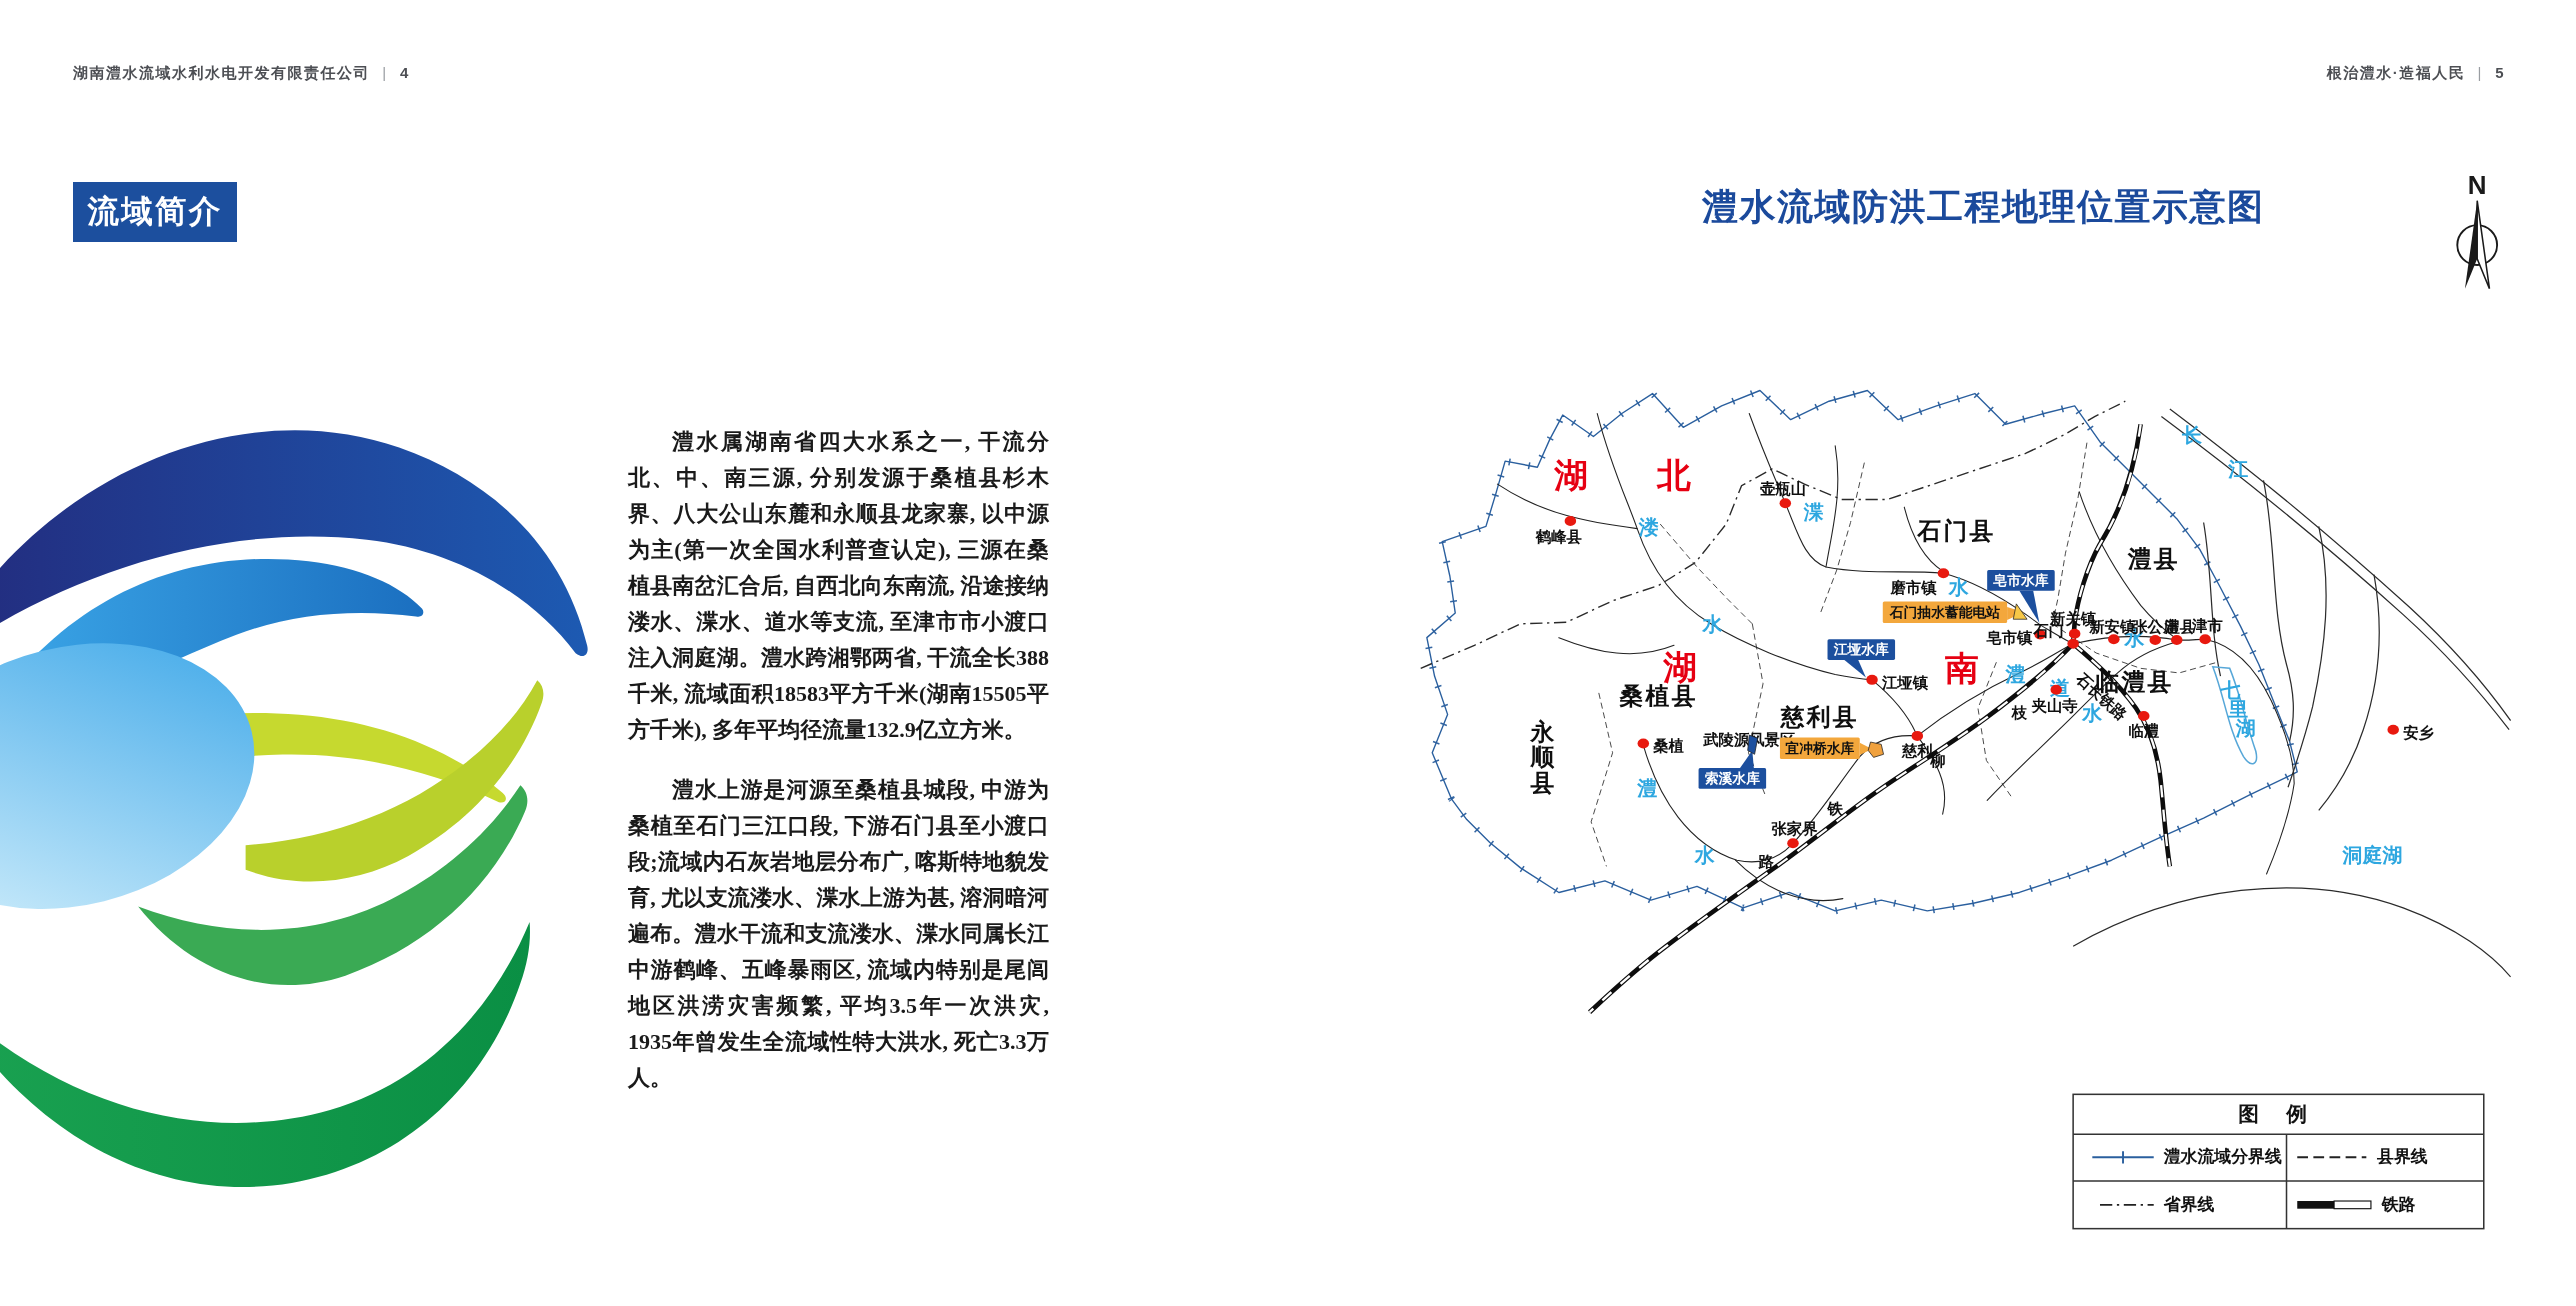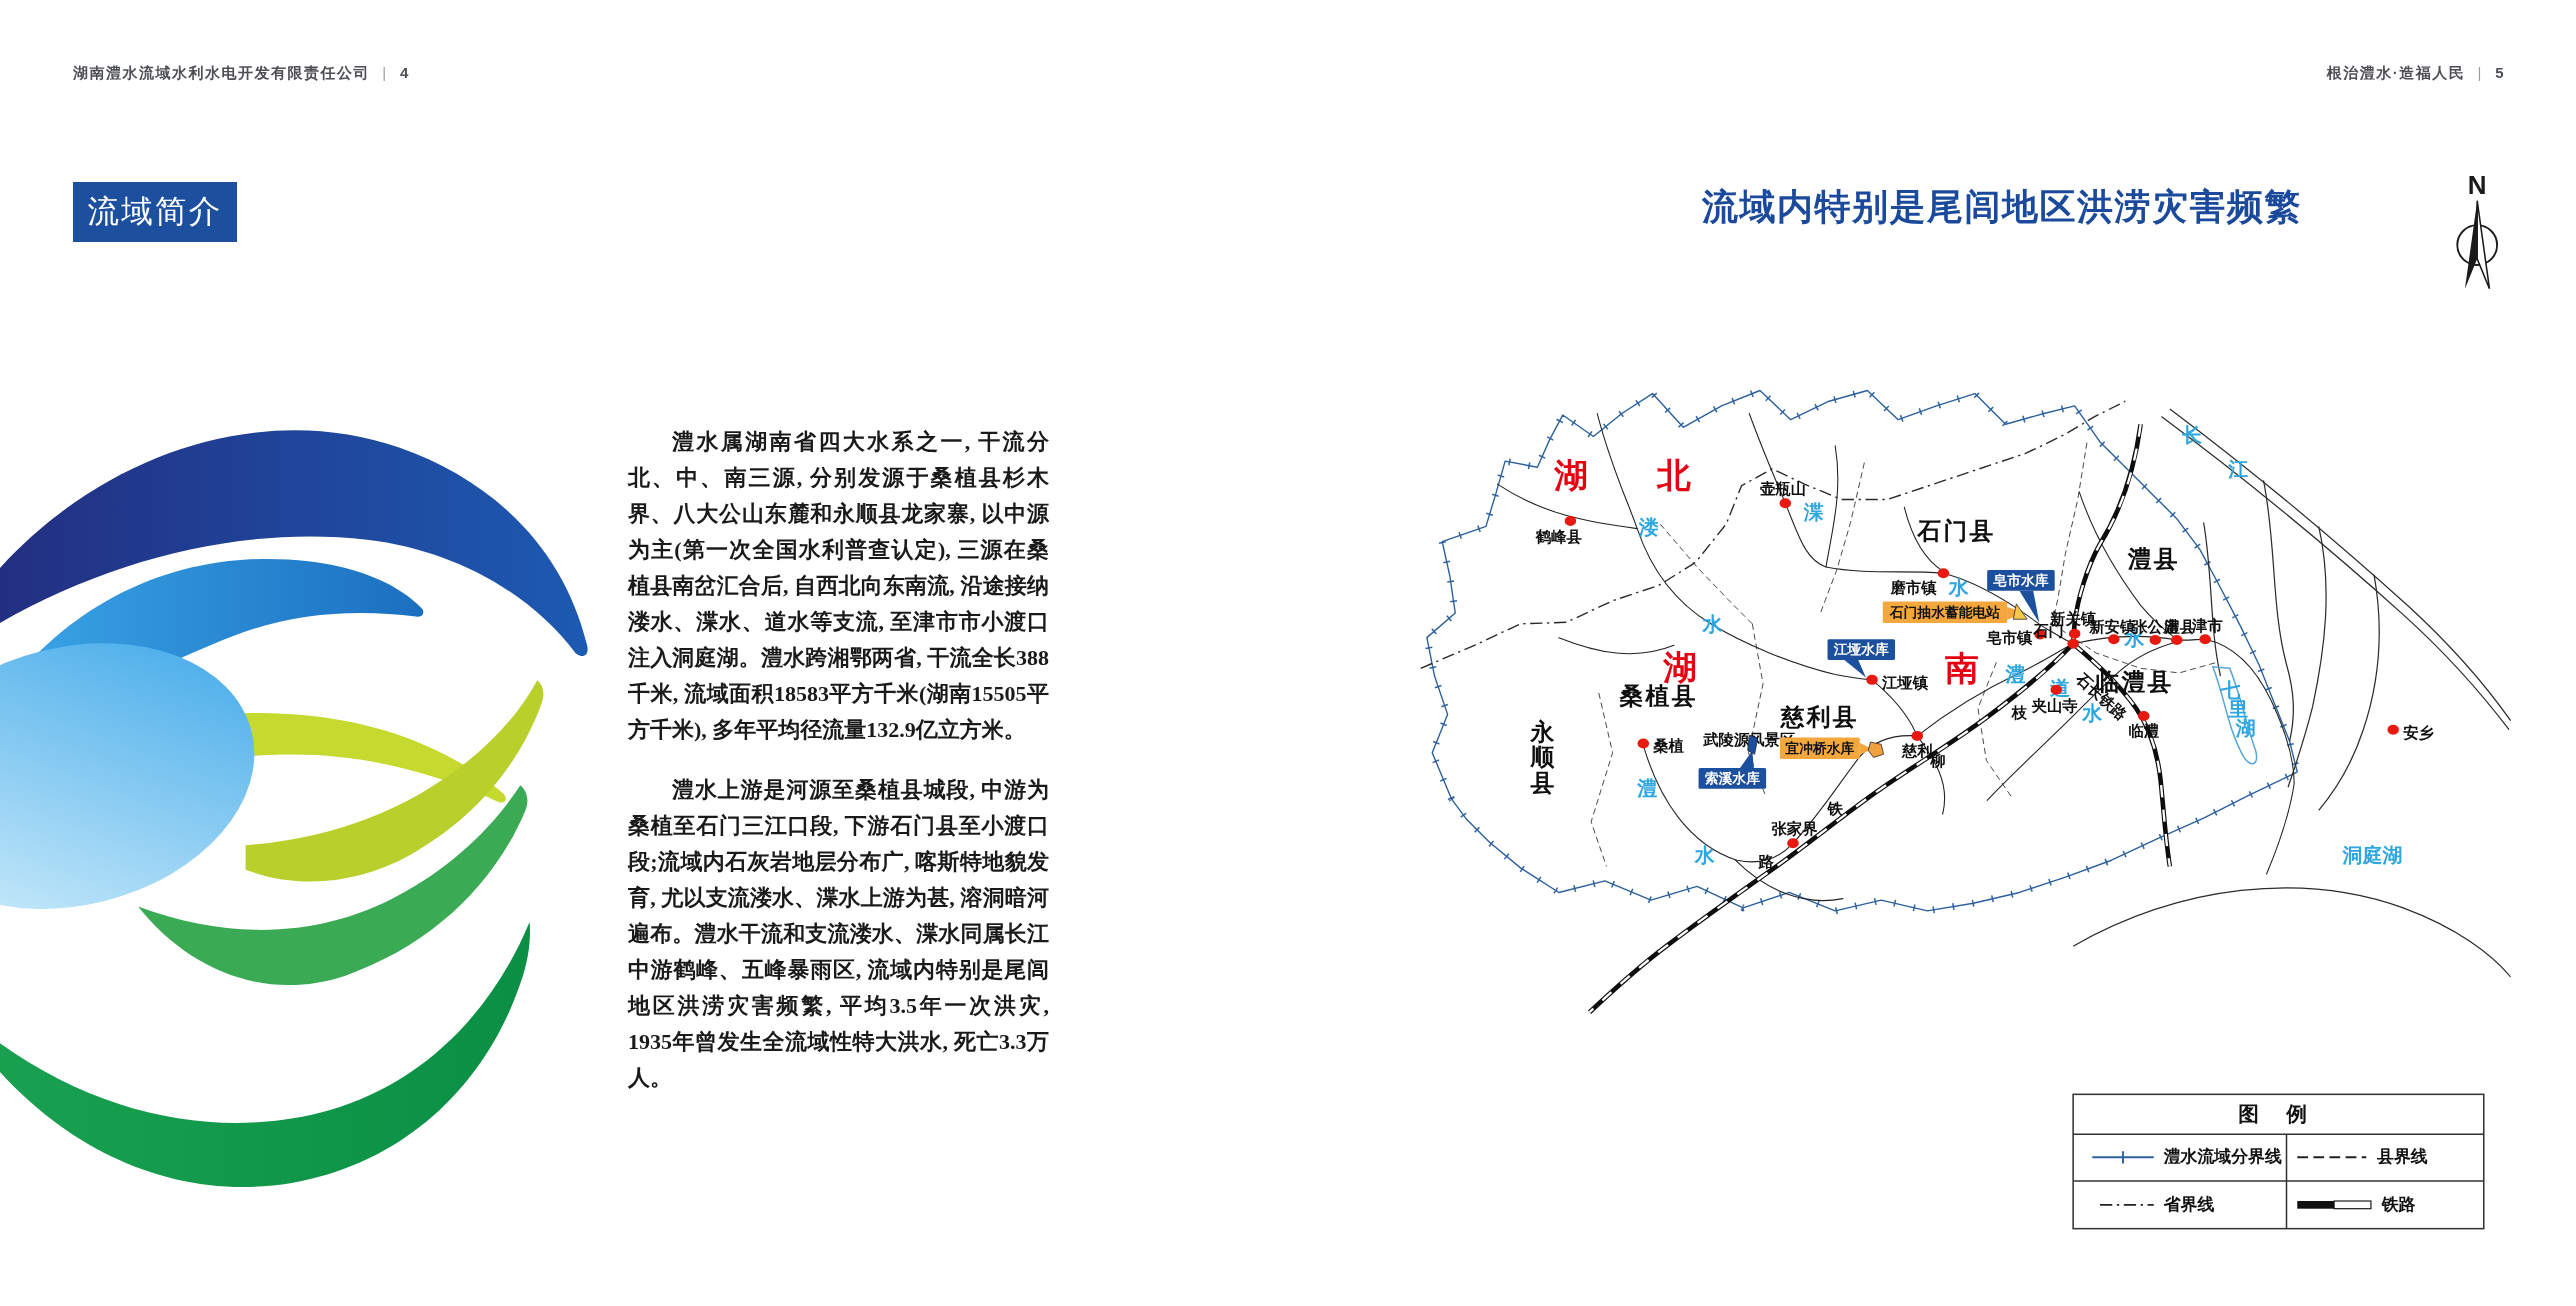--- a/index.html
+++ b/index.html
@@ -5,21 +5,21 @@
   html,body{margin:0;padding:0;background:#fff;}
   .page{position:relative;width:2576px;height:1306px;background:#ffffff;overflow:hidden;
         font-family:"Liberation Sans", sans-serif;}
   
   .hdr{position:absolute;top:64px;font-size:15px;font-weight:700;color:#4d4f54;letter-spacing:1.5px;white-space:nowrap;}
   .hdr .sep{color:#9a9da2;font-weight:400;padding:0 12.3px;}
   .hdr-l{left:73px;}
   .hdr-r{right:71px;text-align:center;}
   
   .sec-title{position:absolute;left:73px;top:182px;width:164px;height:60px;background:#1c4f9e;
-             color:#fff;font-size:31.5px;font-weight:400;display:flex;align-items:center;justify-content:center;
+             color:#fff;font-size:31.5px;font-weight:700;display:flex;align-items:center;justify-content:center;
              letter-spacing:2.3px;}
   
   .article{position:absolute;left:628px;top:424px;width:421px;color:#1a1a1a;
            font-family:"Liberation Serif", serif;font-weight:700;font-size:22px;line-height:36px;
            text-align:justify;}
   .article p{margin:0 0 24px 0;text-indent:2em;}
   
   .logo{position:absolute;left:0;top:415px;width:591px;height:845px;}
   
   .map-title{position:absolute;left:1702px;top:183px;width:547px;text-align:center;
@@ -86,21 +86,21 @@
     </defs>
     <path d="M -90,330 C 30,90 300,-35 520,42 C 645,86 735,175 765,300 C 768,312 760,318 750,310 C 690,230 590,175 478,162 C 288,140 75,205 -90,330 Z" fill="url(#gNavy)"></path>
     <path d="M -70,490 C 25,268 205,168 402,190 C 468,198 520,220 550,252 C 554,258 550,264 542,262 C 462,252 380,258 308,286 C 175,338 45,410 -70,490 Z" fill="url(#gBlue)"></path>
     <path d="M -70,505 C 70,415 230,378 390,390 C 490,398 585,432 655,492 C 662,498 660,506 650,504 C 560,462 465,440 368,442 C 225,445 85,480 -70,560 Z" fill="#c6d92f"></path>
     <path d="M 320,560 C 430,552 530,515 610,450 C 650,418 680,382 700,345 C 708,352 710,362 706,374 C 676,458 615,528 532,574 C 465,610 390,618 320,592 Z" fill="#b9d02c"></path>
     <path d="M 180,640 C 300,685 420,680 520,625 C 585,590 640,540 678,482 C 687,490 690,502 684,516 C 642,615 558,692 450,730 C 345,765 245,722 180,640 Z" fill="#3aaa54"></path>
     <path d="M -70,760 C 30,930 200,1030 380,1000 C 520,976 630,880 678,740 C 688,712 692,685 690,660 C 640,780 550,870 430,905 C 280,948 90,912 -70,760 Z" fill="url(#gGreen)"></path>
     <ellipse cx="95" cy="470" rx="240" ry="168" transform="rotate(-14 95 470)" fill="url(#gEll)"></ellipse>
   </svg>
 
-  <div class="map-title">流域内特别是尾闾地区洪涝灾害频繁</div>
+  <div class="map-title">澧水流域防洪工程地理位置示意图</div>
 
   <svg class="compass" viewBox="0 0 90 175">
     <text x="42" y="22">N</text>
     <circle cx="42" cy="98" r="26" fill="none" stroke="#1a1a1a" stroke-width="2.5"></circle>
     <polygon points="42,40 26,155 42,116" fill="#1a1a1a"></polygon>
     <polygon points="42,40 58,155 42,116" fill="#ffffff" stroke="#1a1a1a" stroke-width="2"></polygon>
   </svg>
 
   <div class="map-wrap">
     <svg id="map-svg" viewBox="0 0 1440 1140" width="1106" height="875">

